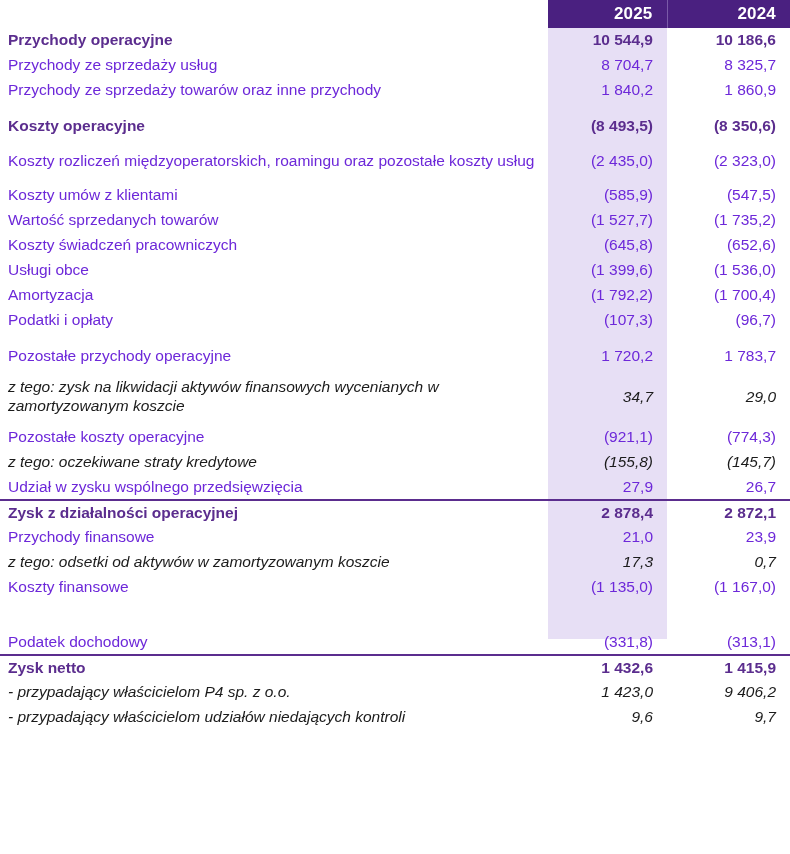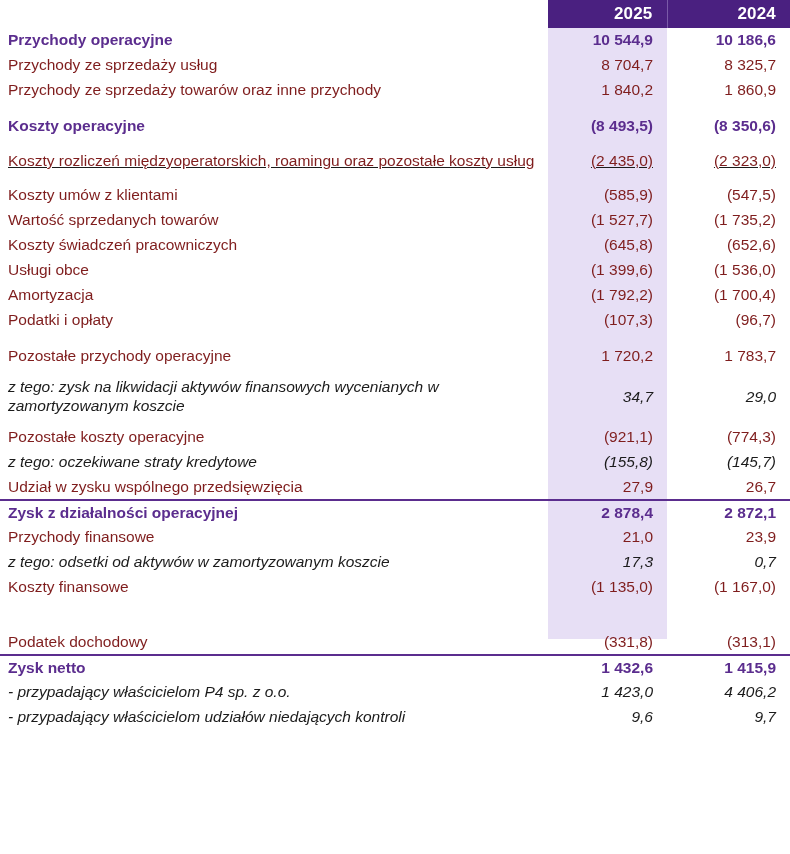--- a/index.html
+++ b/index.html
@@ -79,24 +79,24 @@
     font-size: 15.5px;
   }
 
   tr.r { height: 25px; }
 
   
   tr.head-row td {
     color: #5b2d8e;
     font-weight: bold;
   }
-  tr.plain td { color: #7f1d1d; font-weight: normal; }
+  tr.plain td { color: #6d28d9; font-weight: normal; }
   tr.italic td { font-style: italic; color: #1b1b1b; }
 
-  tr.tall { height: 44px; text-decoration: underline; }
+  tr.tall { height: 44px; }
   tr.tall td { line-height: 1.2; }
   tr.xtall { height: 56px; }
   tr.xtall td { line-height: 1.2; }
 
   tr.spacer-sm { height: 11px; }
   tr.spacer-sm td { font-size: 0; line-height: 0; padding: 0; }
   tr.spacer-lg { height: 30px; }
   tr.spacer-lg td { font-size: 0; line-height: 0; padding: 0; }
 
   
@@ -246,21 +246,21 @@
           <td class="num">(313,1)</td>
         </tr>
         <tr class="r head-row rule">
           <td class="label-cell">Zysk netto</td>
           <td class="num">1 432,6</td>
           <td class="num">1 415,9</td>
         </tr>
         <tr class="r italic">
           <td class="label-cell">- przypadający właścicielom P4 sp. z o.o.</td>
           <td class="num">1 423,0</td>
-          <td class="num">4 406,2</td>
+          <td class="num">9 406,2</td>
         </tr>
         <tr class="r italic">
           <td class="label-cell">- przypadający właścicielom udziałów niedających kontroli</td>
           <td class="num">9,6</td>
           <td class="num">9,7</td>
         </tr>
       </tbody>
   </table>
 </div>
 

